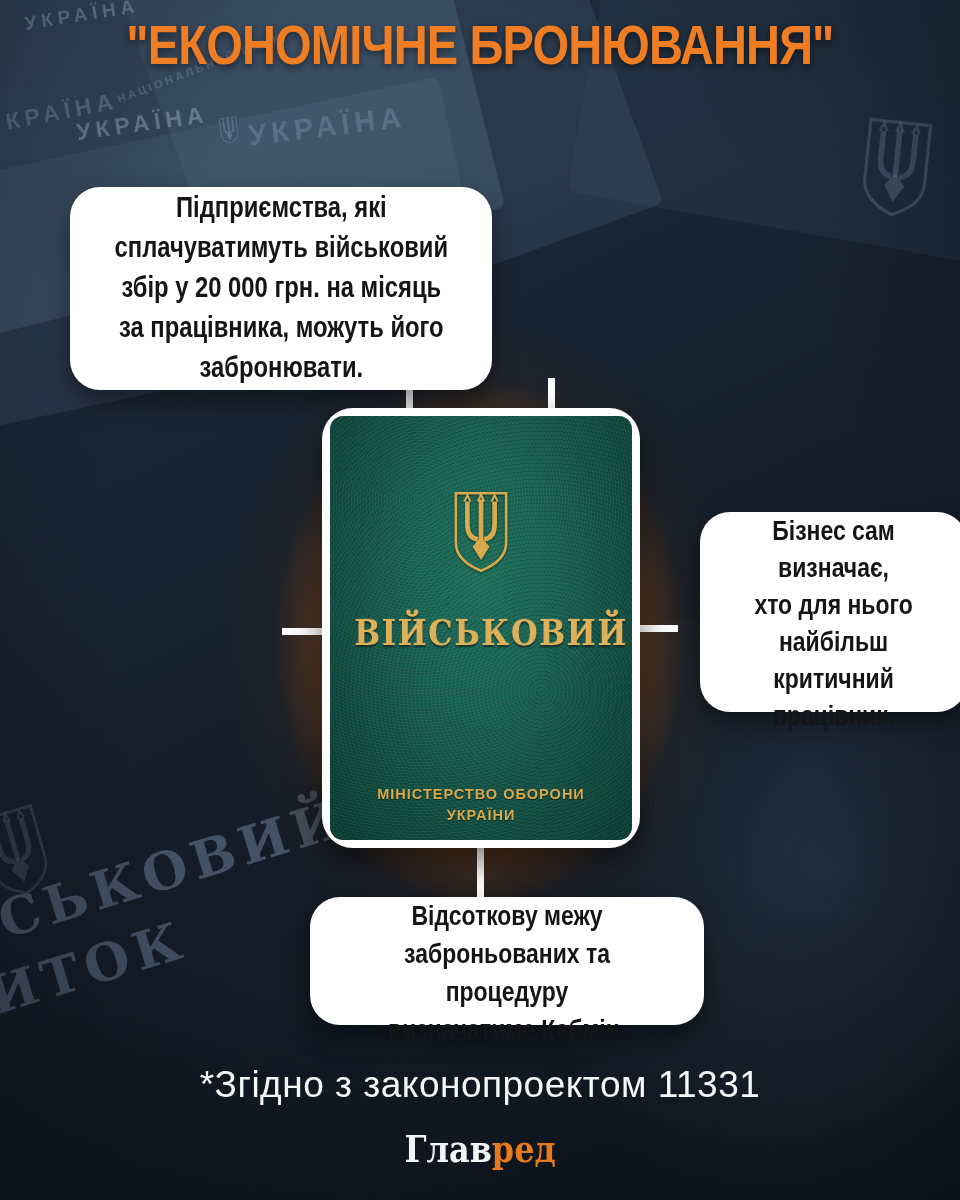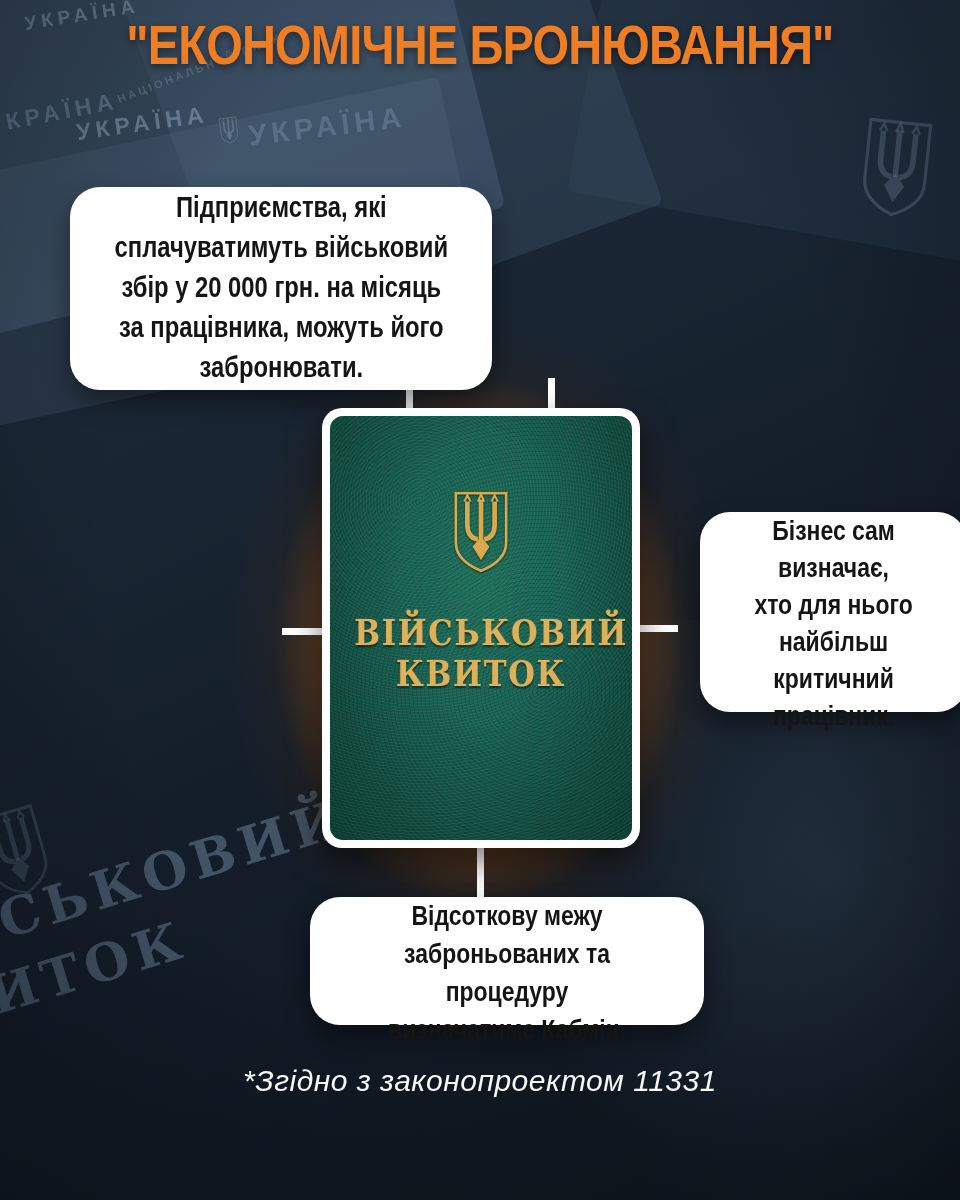--- a/index.html
+++ b/index.html
@@ -58,41 +58,41 @@
   .card-tl{left:38px;top:187px;width:422px;height:203px;}
   .card-tr{left:498px;top:187px;width:428px;height:205px;}
   .card-ml{left:40px;top:518px;width:250px;height:224px;}
   .card-mr{left:668px;top:512px;width:267px;height:200px;}
   .card-b{left:278px;top:897px;width:394px;height:128px;}
   .card-tl .card-text,.card-tr .card-text{font-size:29px;line-height:40px;}
   .card-ml .card-text,.card-mr .card-text{font-size:28px;line-height:37px;}
   .card-b .card-text{font-size:28px;line-height:38px;}
   
   .booklet{position:absolute;left:322px;top:408px;width:318px;height:440px;
-    background:#ffffff;border-radius:20px;padding:8px;box-sizing:border-box;
+    background:#ffffff;border-radius:31px;padding:8px;box-sizing:border-box;
     box-shadow:0 14px 32px rgba(0,0,0,0.5);}
   .booklet-cover{position:relative;width:100%;height:100%;border-radius:13px;overflow:hidden;
     background:radial-gradient(ellipse at 50% 38%,#1f7059 0%,#186153 38%,#114b3e 72%,#0b3d31 100%);}
   .booklet-cover::after{content:"";position:absolute;inset:0;
     background-image:
       repeating-radial-gradient(circle at 30% 20%,rgba(255,255,255,0.05) 0 1px,rgba(0,0,0,0) 1px 3px),
       repeating-radial-gradient(circle at 70% 65%,rgba(0,0,0,0.14) 0 1px,rgba(0,0,0,0) 1px 4px);}
   .emblem{position:absolute;left:50%;top:72px;width:68px;height:88px;transform:translateX(-50%);
     color:#d9a94d;filter:drop-shadow(0 1px 1px rgba(0,0,0,0.5));z-index:2;}
   .booklet-title{position:absolute;left:0;top:196px;width:100%;text-align:center;z-index:2;
     font-family:"DejaVu Serif",serif;font-weight:bold;color:#ddb05a;
     text-shadow:0 2px 2px rgba(0,0,0,0.55),0 0 2px rgba(255,226,150,0.35);}
   .booklet-title .line{display:inline-block;font-size:36px;line-height:41px;letter-spacing:2px;
     transform:scaleX(0.85);white-space:nowrap;}
   .ministry{position:absolute;left:0;top:368px;width:100%;text-align:center;z-index:2;
     font-size:14.5px;font-weight:bold;letter-spacing:1px;line-height:21px;color:#d9a94d;
     white-space:pre-line;text-shadow:0 1px 1px rgba(0,0,0,0.55);}
   
   .footnote{position:absolute;left:0;top:1064px;width:100%;text-align:center;
-    font-size:30px;color:#f4f6f8;letter-spacing:0.5px;font-style:italic;}
+    font-size:37px;color:#f4f6f8;letter-spacing:0.5px;}
   .logo{position:absolute;left:0;top:1126px;width:100%;text-align:center;
     font-family:"DejaVu Serif",serif;font-weight:bold;font-size:38px;}
   .logo-inner{display:inline-block;transform:scaleX(0.84);}
   .logo-part1{color:#f2f3f4;}
   .logo-part2{color:#e87a1e;}
   .defs-hidden{position:absolute;width:0;height:0;overflow:hidden;}
 </style>
 </head>
 <body>
 
@@ -167,20 +167,26 @@
 визначатиме Кабмін.</div>
   </div>
 
   <div class="booklet">
     <div class="booklet-cover">
       <svg class="emblem" viewBox="0 0 64 84">
           <use href="#tryzub"></use>
         </svg>
       <div class="booklet-title">
         <div><span class="line">ВІЙСЬКОВИЙ</span></div>
-        <div><span class="line">КВИТОК</span></div>
       </div>
+      <div class="ministry">МІНІСТЕРСТВО ОБОРОНИ
+УКРАЇНИ</div>
     </div>
   </div>
 
   <div class="footnote">*Згідно з законопроектом 11331</div>
+  <div class="logo">
+    <span class="logo-inner">
+      <span class="logo-part1">Глав</span><span class="logo-part2">ред</span>
+    </span>
+  </div>
 
 </div>
 
 </body></html>

